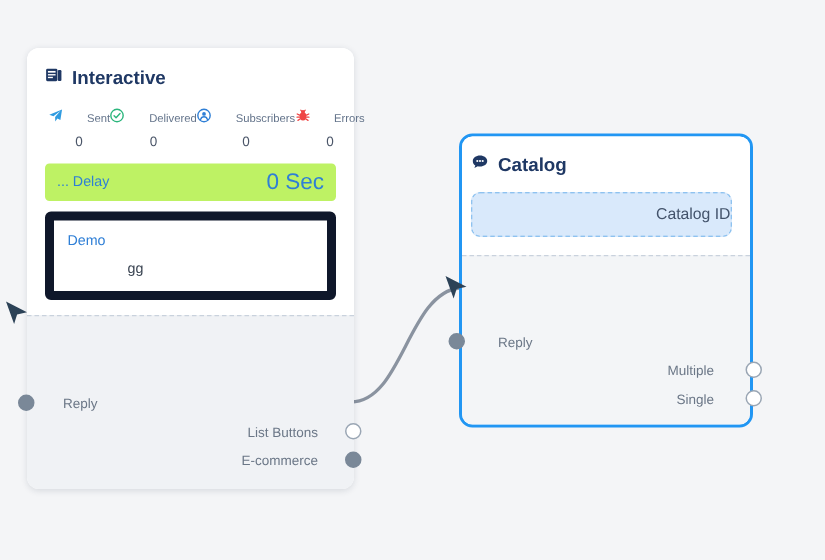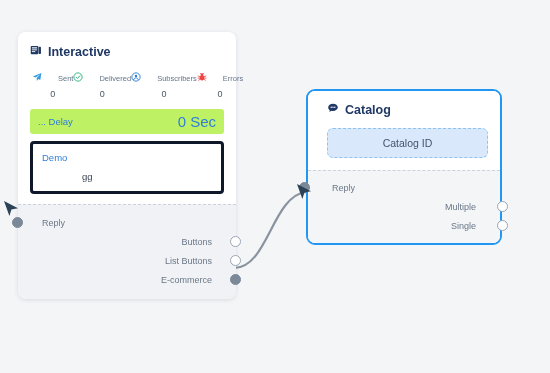--- a/index.html
+++ b/index.html
@@ -96,21 +96,21 @@
   .delay-label {
     font-size: 9.5px;
     color: #2f7fd6;
   }
   .delay-value {
     font-size: 15px;
     color: #2f7fd6;
   }
 
   .message-box {
-    border: 3px solid #0f172a;
+    border: 6px solid #0f172a;
     border-radius: 4px;
     padding: 8px 9px 9px 9px;
     background: #fff;
   }
   .message-title {
     font-size: 9.5px;
     color: #2f7fd6;
     margin-bottom: 8px;
   }
   .message-text {
@@ -126,21 +126,21 @@
     padding: 8px 0 10px 0;
     position: relative;
   }
   .port-row {
     display: flex;
     align-items: center;
     height: 19px;
     position: relative;
   }
   .port-row.out { justify-content: flex-end; padding-right: 12px; }
-  .port-row.in  { justify-content: flex-start; padding-left: 12px; }
+  .port-row.in  { justify-content: flex-start; padding-left: 12px; margin-top: 40px; }
   .port-label {
     font-size: 9px;
     color: #6b7787;
     white-space: nowrap;
   }
   .port-dot {
     width: 11px;
     height: 11px;
     border-radius: 50%;
     border: 1.4px solid #9aa6b4;
@@ -161,30 +161,30 @@
     position: absolute;
     left: 306px;
     top: 89px;
     width: 196px;
     border: 2px solid #2196f3;
     border-radius: 9px;
     background: #ffffff;
     box-sizing: border-box;
     z-index: 10;
   }
-  #node-catalog .node-body { border-radius: 7px 7px 0 0; padding: 11px 12px 12px 19px; }
+  #node-catalog .node-body { border-radius: 7px 7px 0 0; padding: 11px 12px 12px 6px; }
   #node-catalog .node-title { margin-bottom: 11px; }
   .catalog-id-box {
     border: 1.4px dashed #8ec2f0;
     background: #d9e9fb;
     border-radius: 6px;
     height: 28px;
     display: flex;
     align-items: center;
-    justify-content: center;
+    justify-content: flex-end;
     font-size: 10.5px;
     color: #43536b;
   }
   #node-catalog .node-footer {
     background: #f3f5f7;
     border-radius: 0 0 7px 7px;
     padding: 7px 0 8px 0;
   }
   #node-catalog .port-row.out .port-dot { right: -8px; }
   #node-catalog .port-row.in  .port-dot { left: -9px; }
@@ -290,24 +290,20 @@
     </div>
 
     <div class="node-footer">
 
       <div class="port-row in">
         <span class="port-dot filled"></span>
         <span class="port-label">Reply</span>
       </div>
 
 
-      <div class="port-row out">
-        <span class="port-label">Buttons</span>
-        <span class="port-dot"></span>
-      </div>
 
       <div class="port-row out">
         <span class="port-label">List Buttons</span>
         <span class="port-dot"></span>
       </div>
 
       <div class="port-row out">
         <span class="port-label">E-commerce</span>
         <span class="port-dot filled"></span>
       </div>

